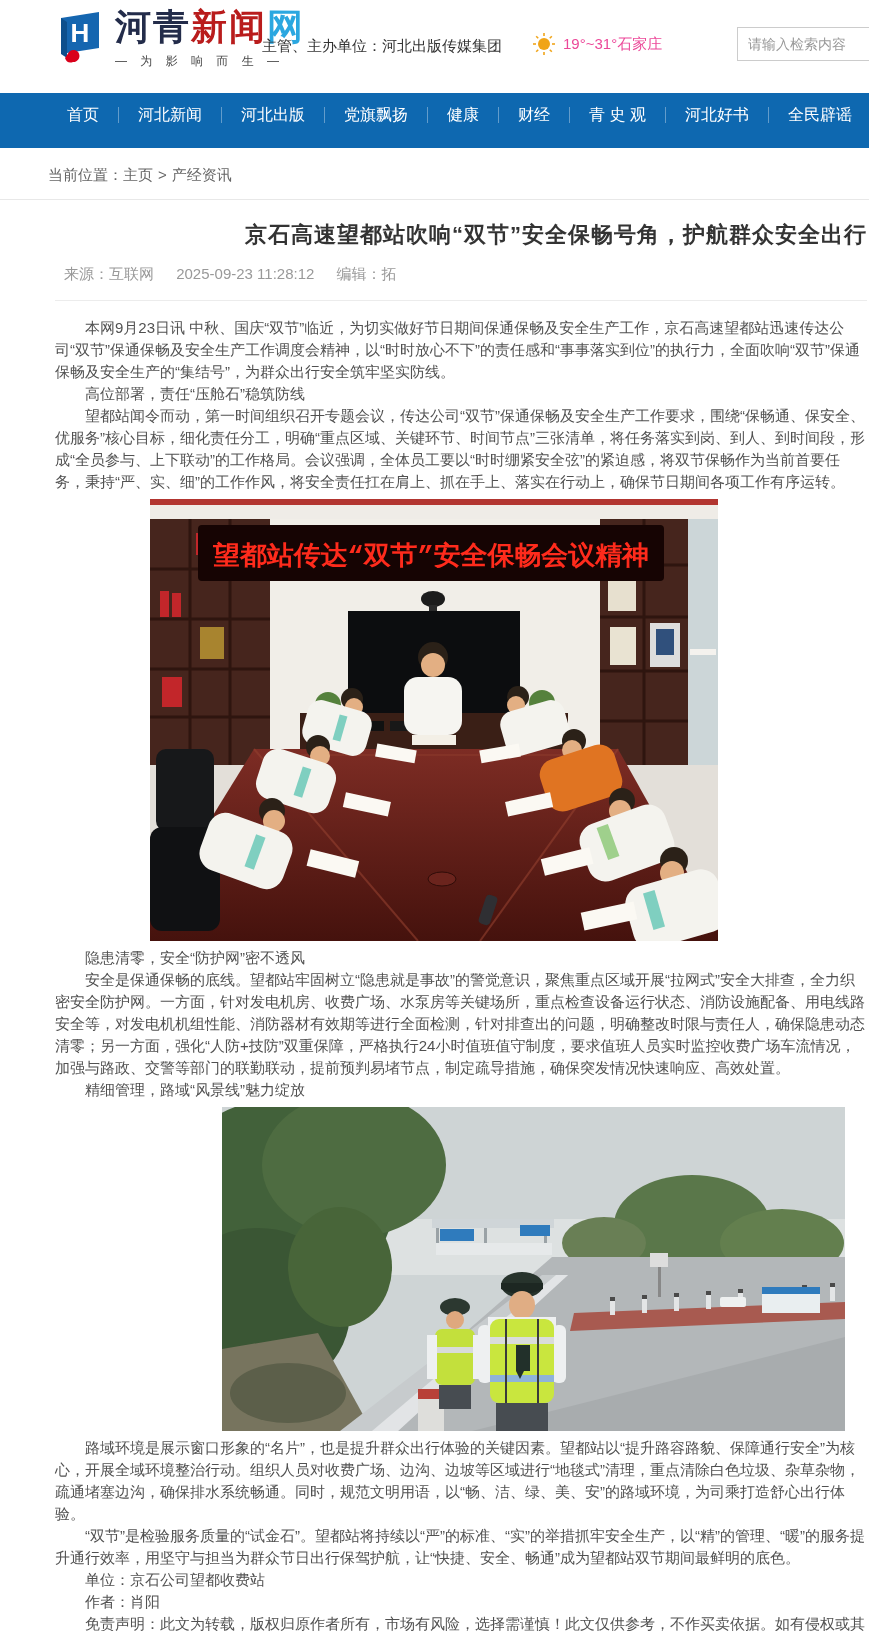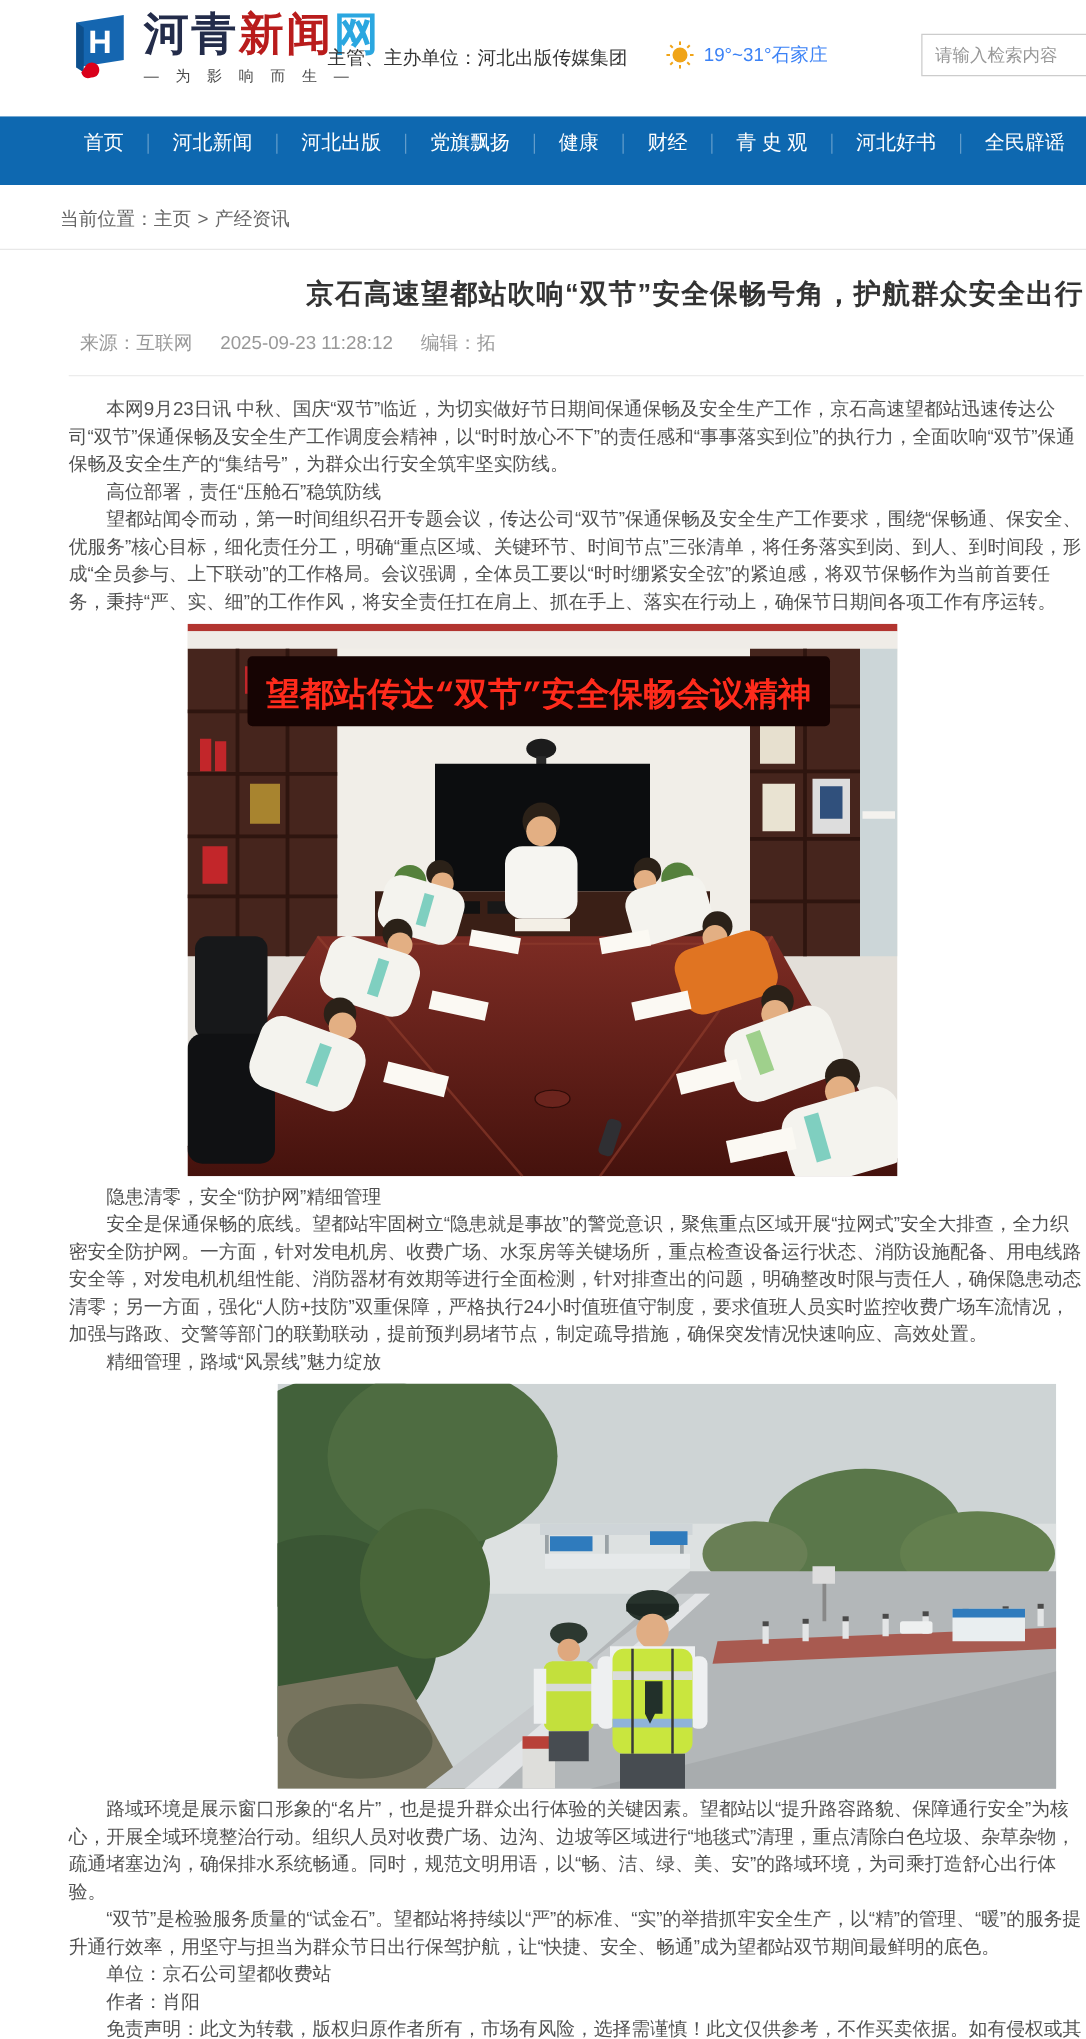--- a/index.html
+++ b/index.html
@@ -10,21 +10,21 @@
     -webkit-font-smoothing:antialiased;
   }
   
   .site-header{position:relative;height:93px;background:#fff;}
   .logo{position:absolute;left:55px;top:8px;display:flex;align-items:flex-start;cursor:pointer;}
   .logo-icon{margin-right:8px;}
   .logo-line1{font-size:36px;font-weight:bold;line-height:1.05;letter-spacing:2px;}
   .lw1{color:#232c4a}.lw2{color:#b91c1c}.lw3{color:#2ba7e0}
   .logo-tagline{font-size:12px;color:#4a4a4a;letter-spacing:5px;margin-top:7px;}
   .sponsor{position:absolute;left:262px;top:37px;font-size:15px;color:#333;}
-  .weather{position:absolute;left:533px;top:33px;display:flex;align-items:center;font-size:15px;color:#3b82f6;}
+  .weather{position:absolute;left:533px;top:33px;display:flex;align-items:center;font-size:15px;color:#ec4899;}
   .weather .sun{margin-right:8px;display:inline-flex;}
   .search{position:absolute;left:737px;top:27px;width:210px;height:34px;border:1px solid #ccc;
           font-size:14px;color:#666;padding:0 10px;outline:none;background:#fff;box-sizing:border-box;
           font-family:"Liberation Sans","DejaVu Sans",sans-serif;}
   .search::placeholder{color:#999;}
   
   .main-nav{background:#0e68b0;height:55px;overflow:hidden;}
   .main-nav ul{list-style:none;margin:0;padding:0 0 0 48px;display:flex;align-items:center;height:44px;width:1100px;}
   .main-nav li{color:#fff;font-size:16px;line-height:16px;padding:0 19px;white-space:nowrap;
                border-right:1px solid rgba(255,255,255,.35);cursor:pointer;}
@@ -223,21 +223,21 @@
         </g>
         <rect x="330" y="248" width="40" height="13" fill="#fbf9f3" transform="rotate(-10 350 254)"></rect>
         <rect x="356" y="298" width="46" height="15" fill="#fbf9f3" transform="rotate(-12 379 305)"></rect>
         <rect x="392" y="354" width="50" height="17" fill="#fbf9f3" transform="rotate(-14 417 362)"></rect>
         <rect x="432" y="408" width="54" height="18" fill="#fbf9f3" transform="rotate(-12 459 417)"></rect>
 
         <rect x="332" y="396" width="12" height="30" rx="4" fill="#2f2f33" transform="rotate(18 338 411)"></rect>
       </svg>
     </figure>
 
-    <p>隐患清零，安全“防护网”精细管理</p>
+    <p>隐患清零，安全“防护网”密不透风</p>
     <p>安全是保通保畅的底线。望都站牢固树立“隐患就是事故”的警觉意识，聚焦重点区域开展“拉网式”安全大排查，全力织密安全防护网。一方面，针对发电机房、收费广场、水泵房等关键场所，重点检查设备运行状态、消防设施配备、用电线路安全等，对发电机机组性能、消防器材有效期等进行全面检测，针对排查出的问题，明确整改时限与责任人，确保隐患动态清零；另一方面，强化“人防+技防”双重保障，严格执行24小时值班值守制度，要求值班人员实时监控收费广场车流情况，加强与路政、交警等部门的联勤联动，提前预判易堵节点，制定疏导措施，确保突发情况快速响应、高效处置。</p>
     <p>精细管理，路域“风景线”魅力绽放</p>
 
     <figure class="fig2">
       <svg width="623" height="324" viewBox="0 0 623 324">
         <rect width="623" height="324" fill="#ced4d5"></rect>
         <rect y="112" width="623" height="56" fill="#dde1e1"></rect>
 
         <ellipse cx="470" cy="118" rx="78" ry="50" fill="#5a774a"></ellipse>
         <ellipse cx="560" cy="136" rx="62" ry="34" fill="#637f4e"></ellipse>

